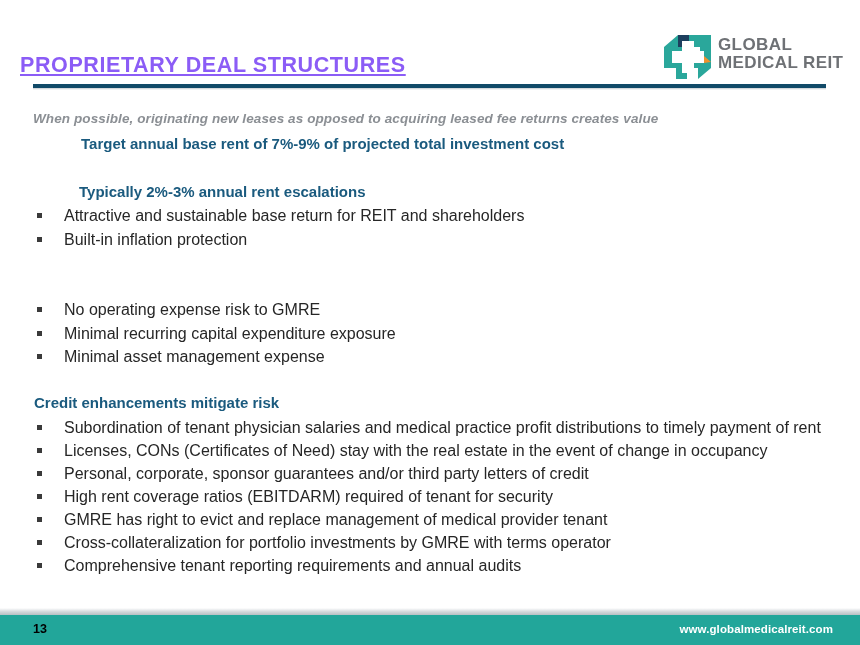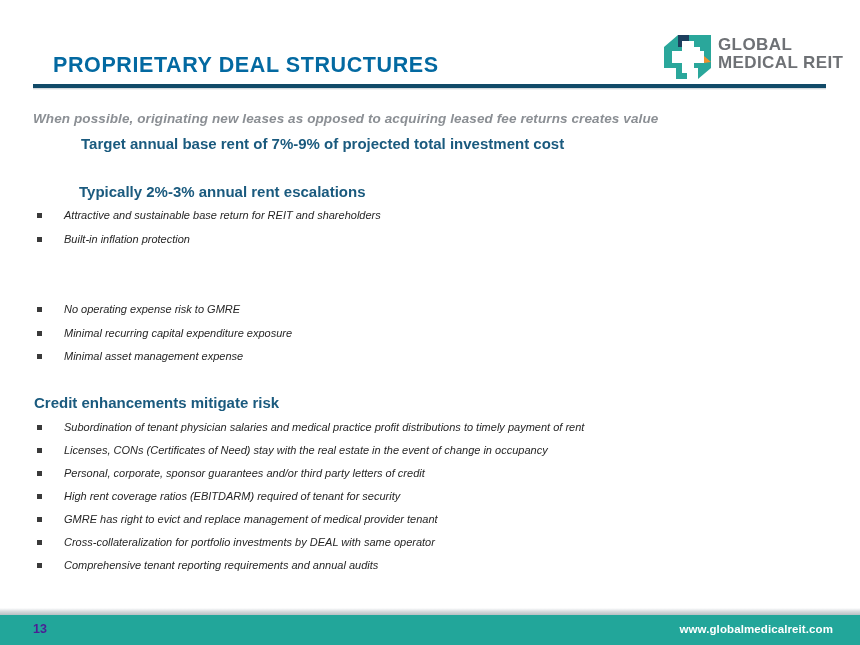--- a/index.html
+++ b/index.html
@@ -25,27 +25,28 @@
   
   .header {
     position: absolute;
     left: 0;
     top: 0;
     width: 860px;
     height: 96px;
   }
   .slide-title {
     position: absolute;
-    left: 53px;
+    left: 20px;
     top: 53px;
     font-size: 21.5px;
     font-weight: bold;
-    color: #0369a1;
+    color: #8b5cf6;
     letter-spacing: 0.6px;
     white-space: nowrap;
+    text-decoration: underline;
   }
   .title-rule {
     position: absolute;
     left: 33px;
     top: 84px;
     width: 793px;
     height: 4px;
     background: #114a68;
   }
   .title-rule-shadow {
@@ -126,25 +127,24 @@
     left: 3px;
     top: 7px;
     width: 5px;
     height: 5px;
     background: #3a3a3a;
   }
   .bullet-text {
     position: absolute;
     left: 30px;
     top: 0px;
-    font-size: 11px;
+    font-size: 16px;
     color: #262626;
     white-space: nowrap;
     line-height: 19px;
-    font-style: italic;
   }
 
   
   .footer-shadow {
     position: absolute;
     left: 0;
     top: 608px;
     width: 860px;
     height: 7px;
     background: linear-gradient(to bottom, #ffffff 0%, #d2d7da 55%, #b9c0c4 100%);
@@ -156,21 +156,21 @@
     width: 860px;
     height: 30px;
     background: #22a69a;
   }
   .footer-page {
     position: absolute;
     left: 33px;
     top: 7px;
     font-size: 12.5px;
     font-weight: bold;
-    color: #4c1d95;
+    color: #000000;
   }
   .footer-url {
     position: absolute;
     right: 27px;
     top: 8px;
     font-size: 11.5px;
     font-weight: bold;
     color: #ffffff;
     letter-spacing: 0.1px;
   }
@@ -263,21 +263,21 @@
     <div class="bullet-row" style="top:487px;">
       <span class="bullet-mark"></span>
       <span class="bullet-text">High rent coverage ratios (EBITDARM) required of tenant for security</span>
     </div>
     <div class="bullet-row" style="top:510px;">
       <span class="bullet-mark"></span>
       <span class="bullet-text">GMRE has right to evict and replace management of medical provider tenant</span>
     </div>
     <div class="bullet-row" style="top:533px;">
       <span class="bullet-mark"></span>
-      <span class="bullet-text">Cross-collateralization for portfolio investments by DEAL with same operator</span>
+      <span class="bullet-text">Cross-collateralization for portfolio investments by GMRE with terms operator</span>
     </div>
     <div class="bullet-row" style="top:556px;">
       <span class="bullet-mark"></span>
       <span class="bullet-text">Comprehensive tenant reporting requirements and annual audits</span>
     </div>
 
   </div>
 
   <div class="footer-shadow"></div>
   <div class="footer">

